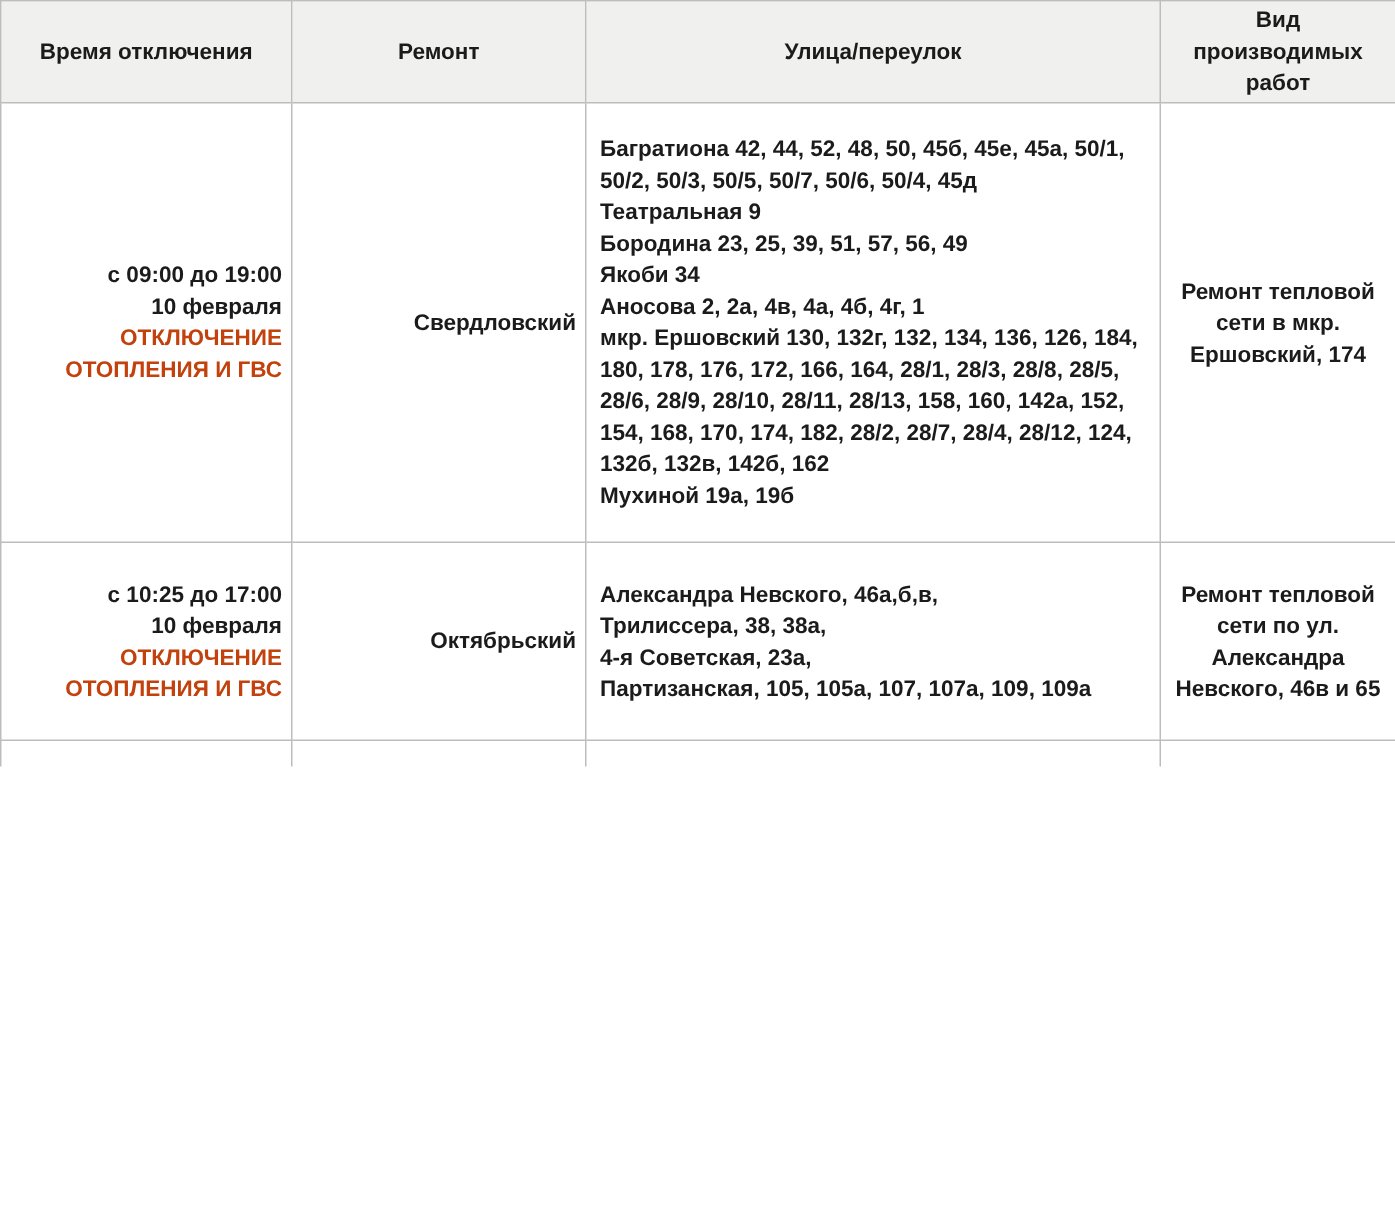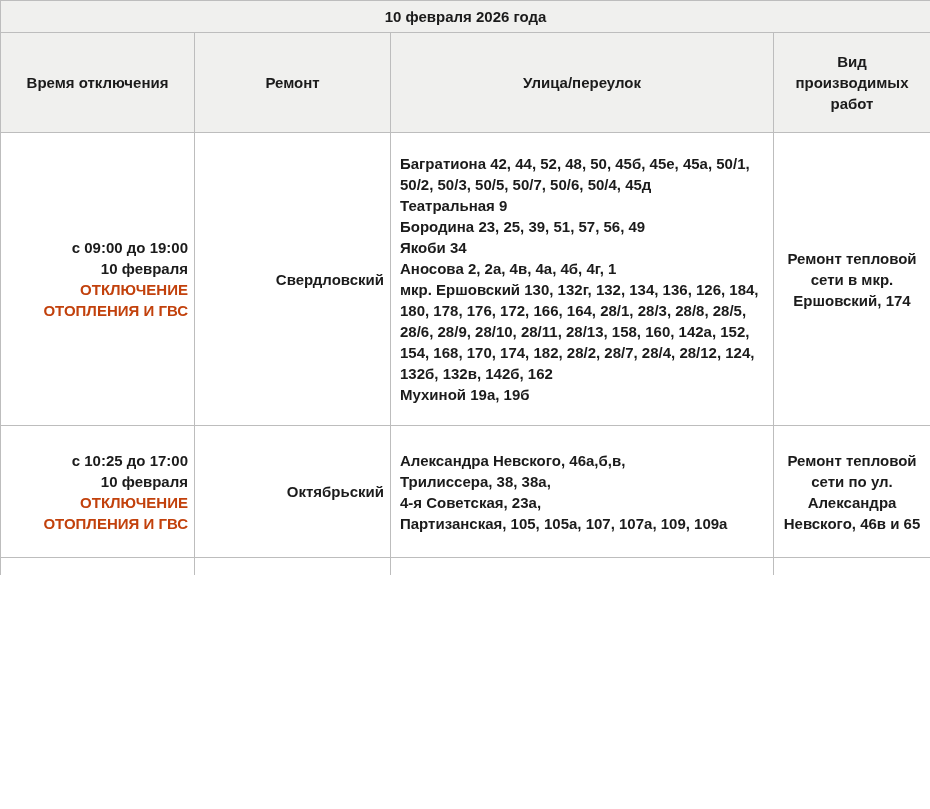--- a/index.html
+++ b/index.html
@@ -56,21 +56,21 @@
     background: #f0f0ee;
     text-align: center;
     font-size: 15px;
   }
   tr.head-row th {
     height: 63px;
     background: #f0f0ee;
     text-align: center;
     white-space: pre-line;
     font-size: 15px;
-    padding: 18px 4px;
+    padding: 2px 4px;
   }
   tr.data-row td { background: #ffffff; margin-top: 16px; }
   tr.row1 td { height: 284px; }
   tr.row2 td { height: 123px; }
   .center-cell { text-align: right; padding: 2px 6px; }
   .pre { white-space: pre-line; }
   .alert { color: #c2410c; }
   .streets-cell {
     text-align: left;
     padding: 4px 9px;
@@ -95,23 +95,20 @@
 
   <table class="outage">
     <colgroup>
       <col style="width:194px">
       <col style="width:196px">
       <col style="width:383px">
       <col style="width:157px">
     </colgroup>
 
     <tbody>
-        <tr class="date-row">
-      <td colspan="4">10 февраля 2026 года</td>
-    </tr>
 
     <tr class="head-row">
       <th>Время отключения</th>
       <th>Ремонт</th>
       <th>Улица/переулок</th>
       <th>Вид
 производимых
 работ</th>
     </tr>
 

